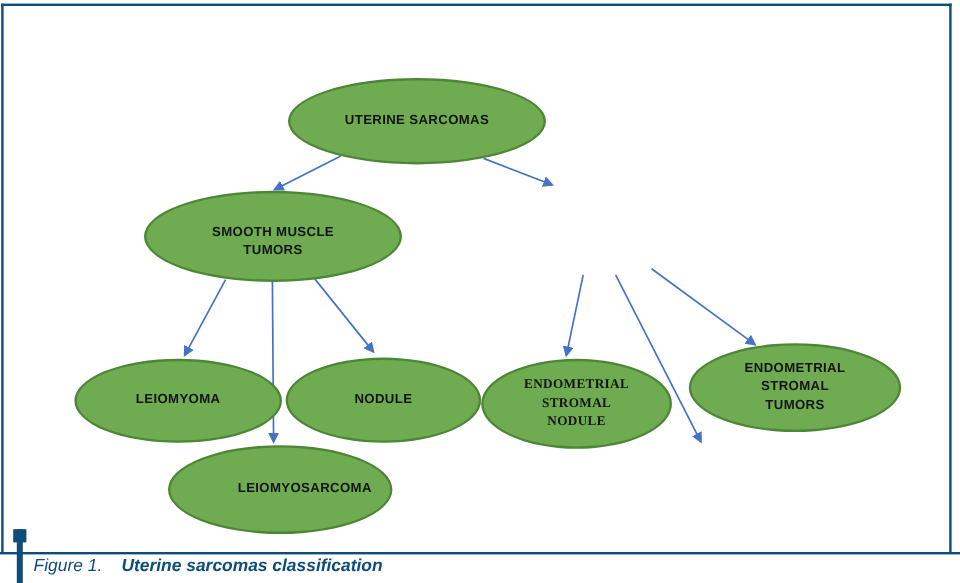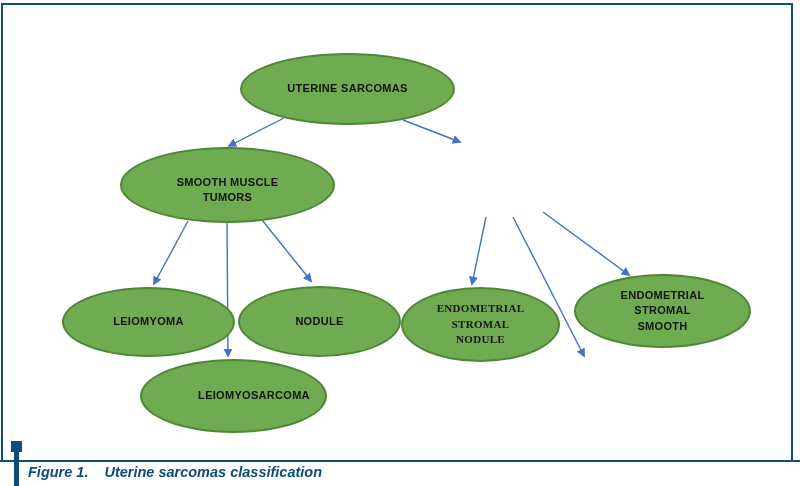--- a/index.html
+++ b/index.html
@@ -31,21 +31,21 @@
     position: absolute;
     left: 0;
     top: 460px;
     width: 800px;
     height: 2px;
     background: var(--frame);
   }
   .diagram {
     position: absolute;
     left: 0;
-    top: 0;
+    top: 12px;
     width: 800px;
     height: 460px;
   }
   .edge-svg {
     position: absolute;
     left: 0;
     top: 0;
     pointer-events: none;
   }
   .edge-svg .arrow-line {
@@ -94,21 +94,21 @@
   .caption-text {
     position: absolute;
     left: 28px;
     top: 464px;
     color: var(--caption);
     font-size: 14.5px;
     font-style: italic;
     white-space: nowrap;
   }
   .caption-text .cap-label {
-    font-weight: 700;
+    font-weight: 400;
   }
   .caption-text .cap-body {
     font-weight: 600;
     margin-left: 16px;
   }
 </style>
 </head>
 <body>
 
 <div id="stage">
@@ -140,21 +140,21 @@
       <div class="node" style="left: 62px; top: 287px; width: 173px; height: 70px;">
         <span class="node-label" style="max-width: 160px;">LEIOMYOMA</span>
       </div>
       <div class="node" style="left: 238px; top: 286px; width: 163px; height: 71px;">
         <span class="node-label" style="max-width: 150px;">NODULE</span>
       </div>
       <div class="node" style="left: 401px; top: 287px; width: 159px; height: 75px; font-family: Liberation Serif, serif;">
         <span class="node-label" style="max-width: 100px;">ENDOMETRIAL STROMAL NODULE</span>
       </div>
       <div class="node" style="left: 574px; top: 274px; width: 177px; height: 74px;">
-        <span class="node-label" style="max-width: 100px;">ENDOMETRIAL STROMAL SMOOTH</span>
+        <span class="node-label" style="max-width: 100px;">ENDOMETRIAL STROMAL TUMORS</span>
       </div>
       <div class="node" style="left: 140px; top: 359px; width: 187px; height: 74px;">
         <span class="node-label" style="max-width: 180px; padding-left: 41px;">LEIOMYOSARCOMA</span>
       </div>
     </div>
 
   <div class="bottom-rule"></div>
   <div class="caption-square"></div>
   <div class="caption-bar"></div>
 

